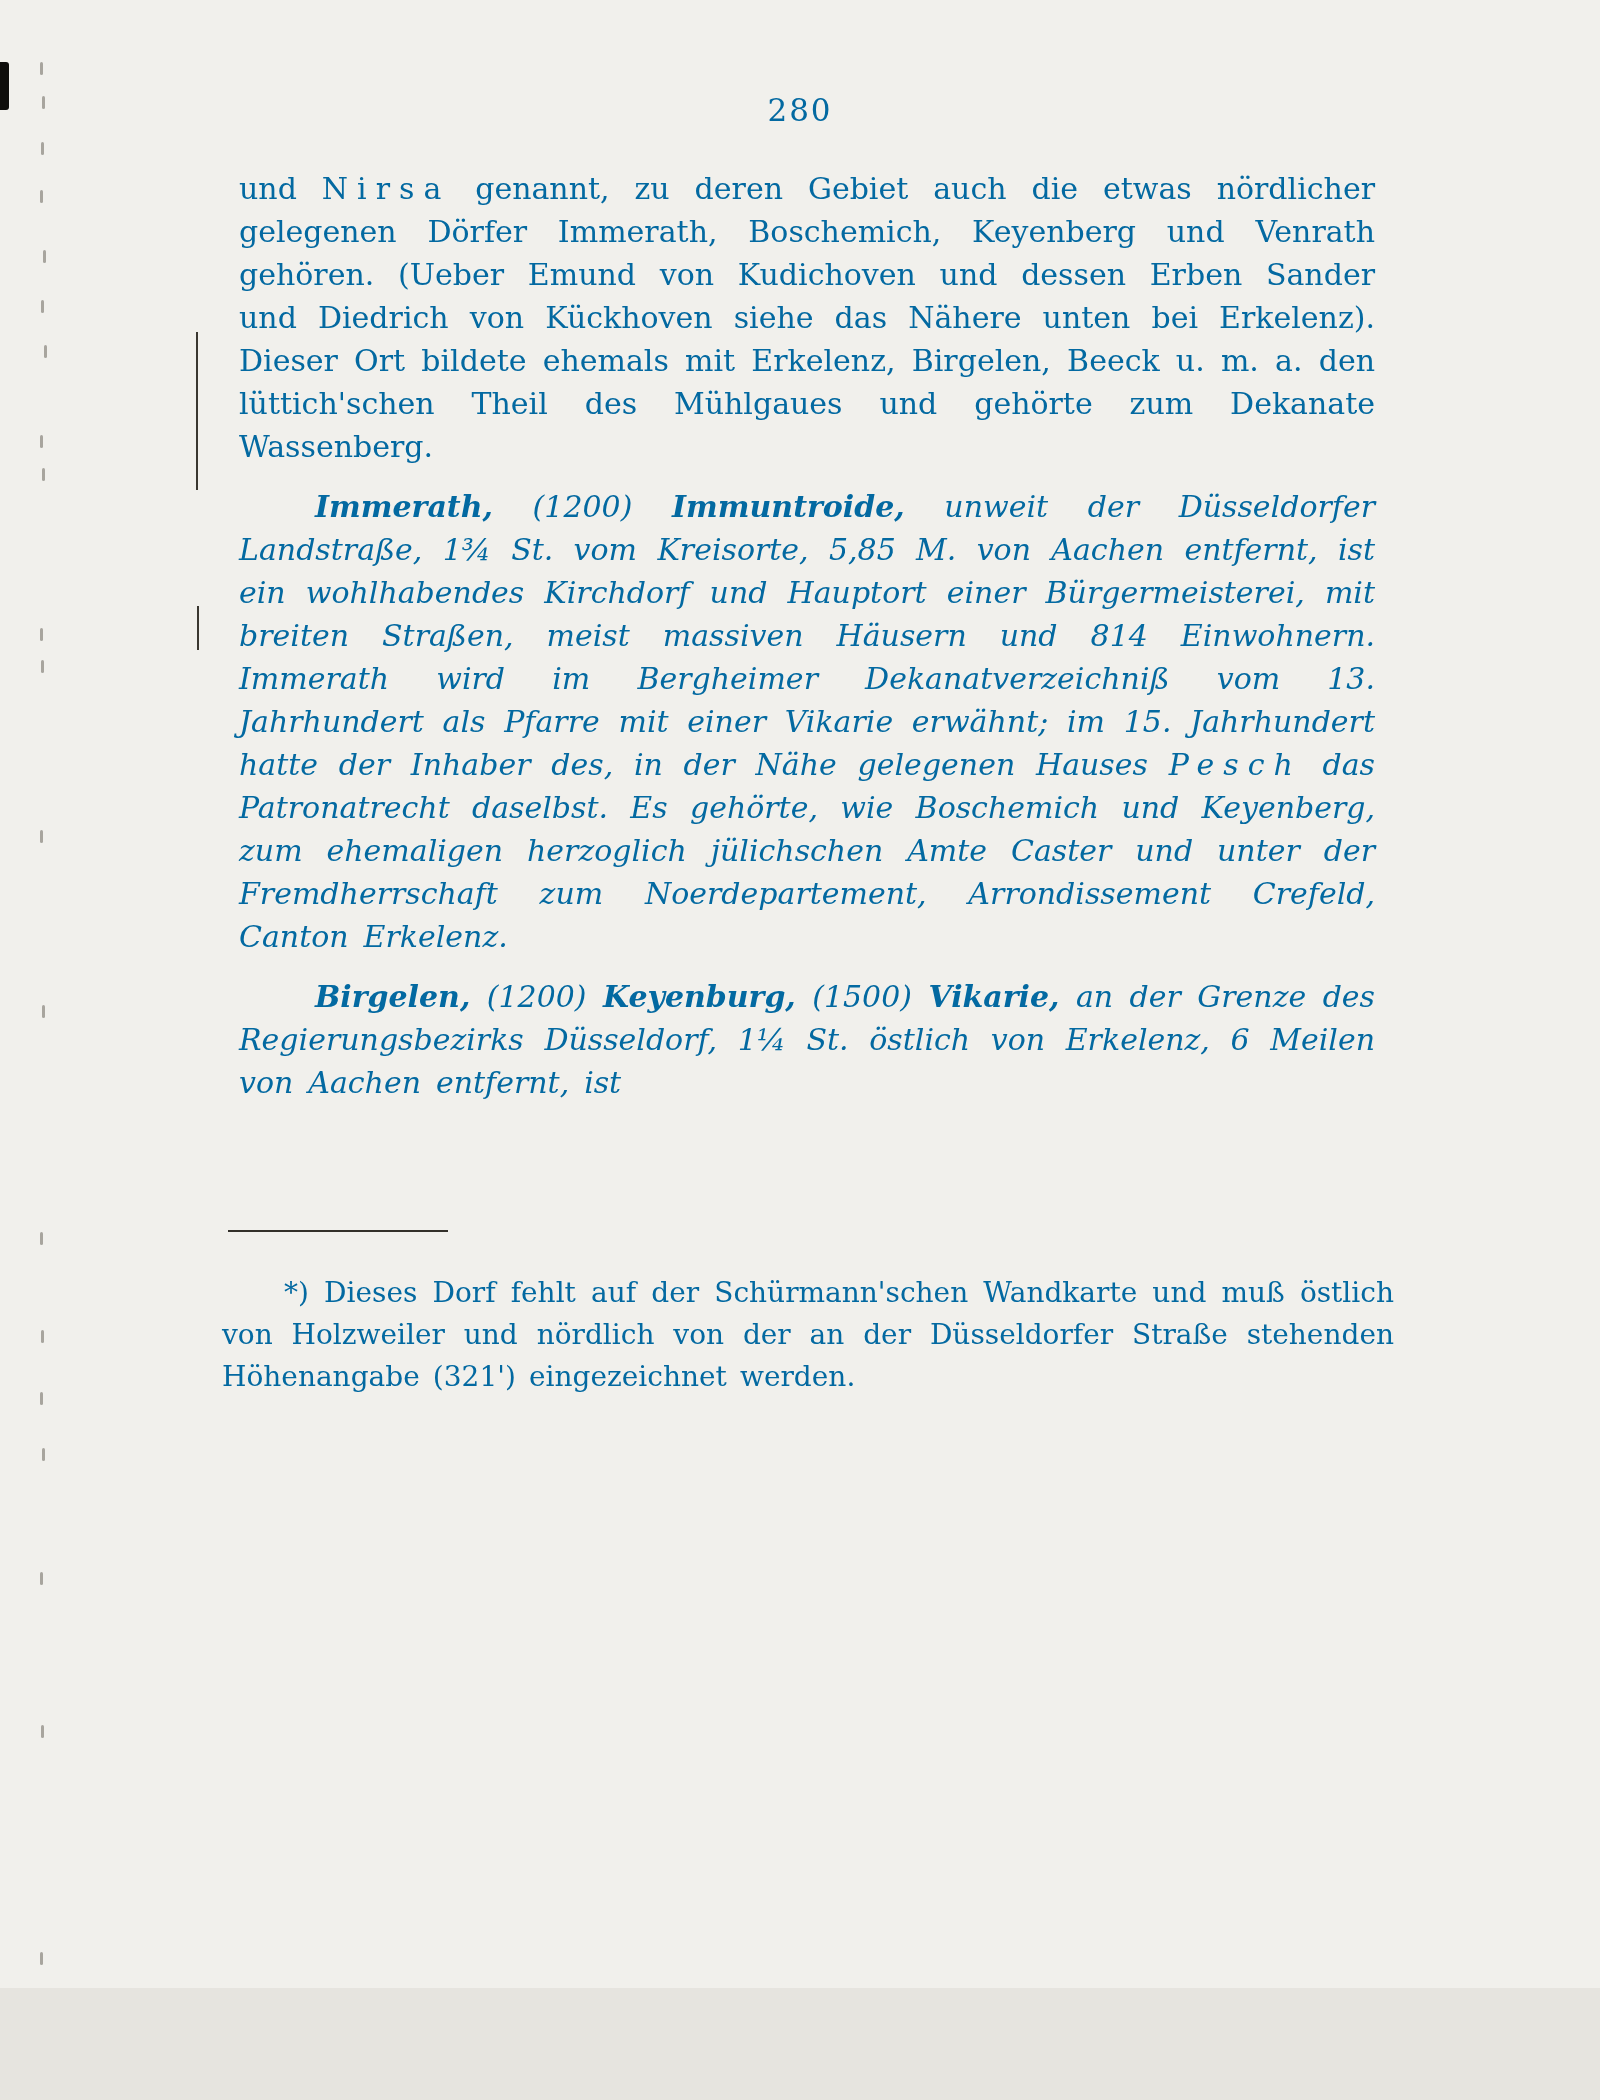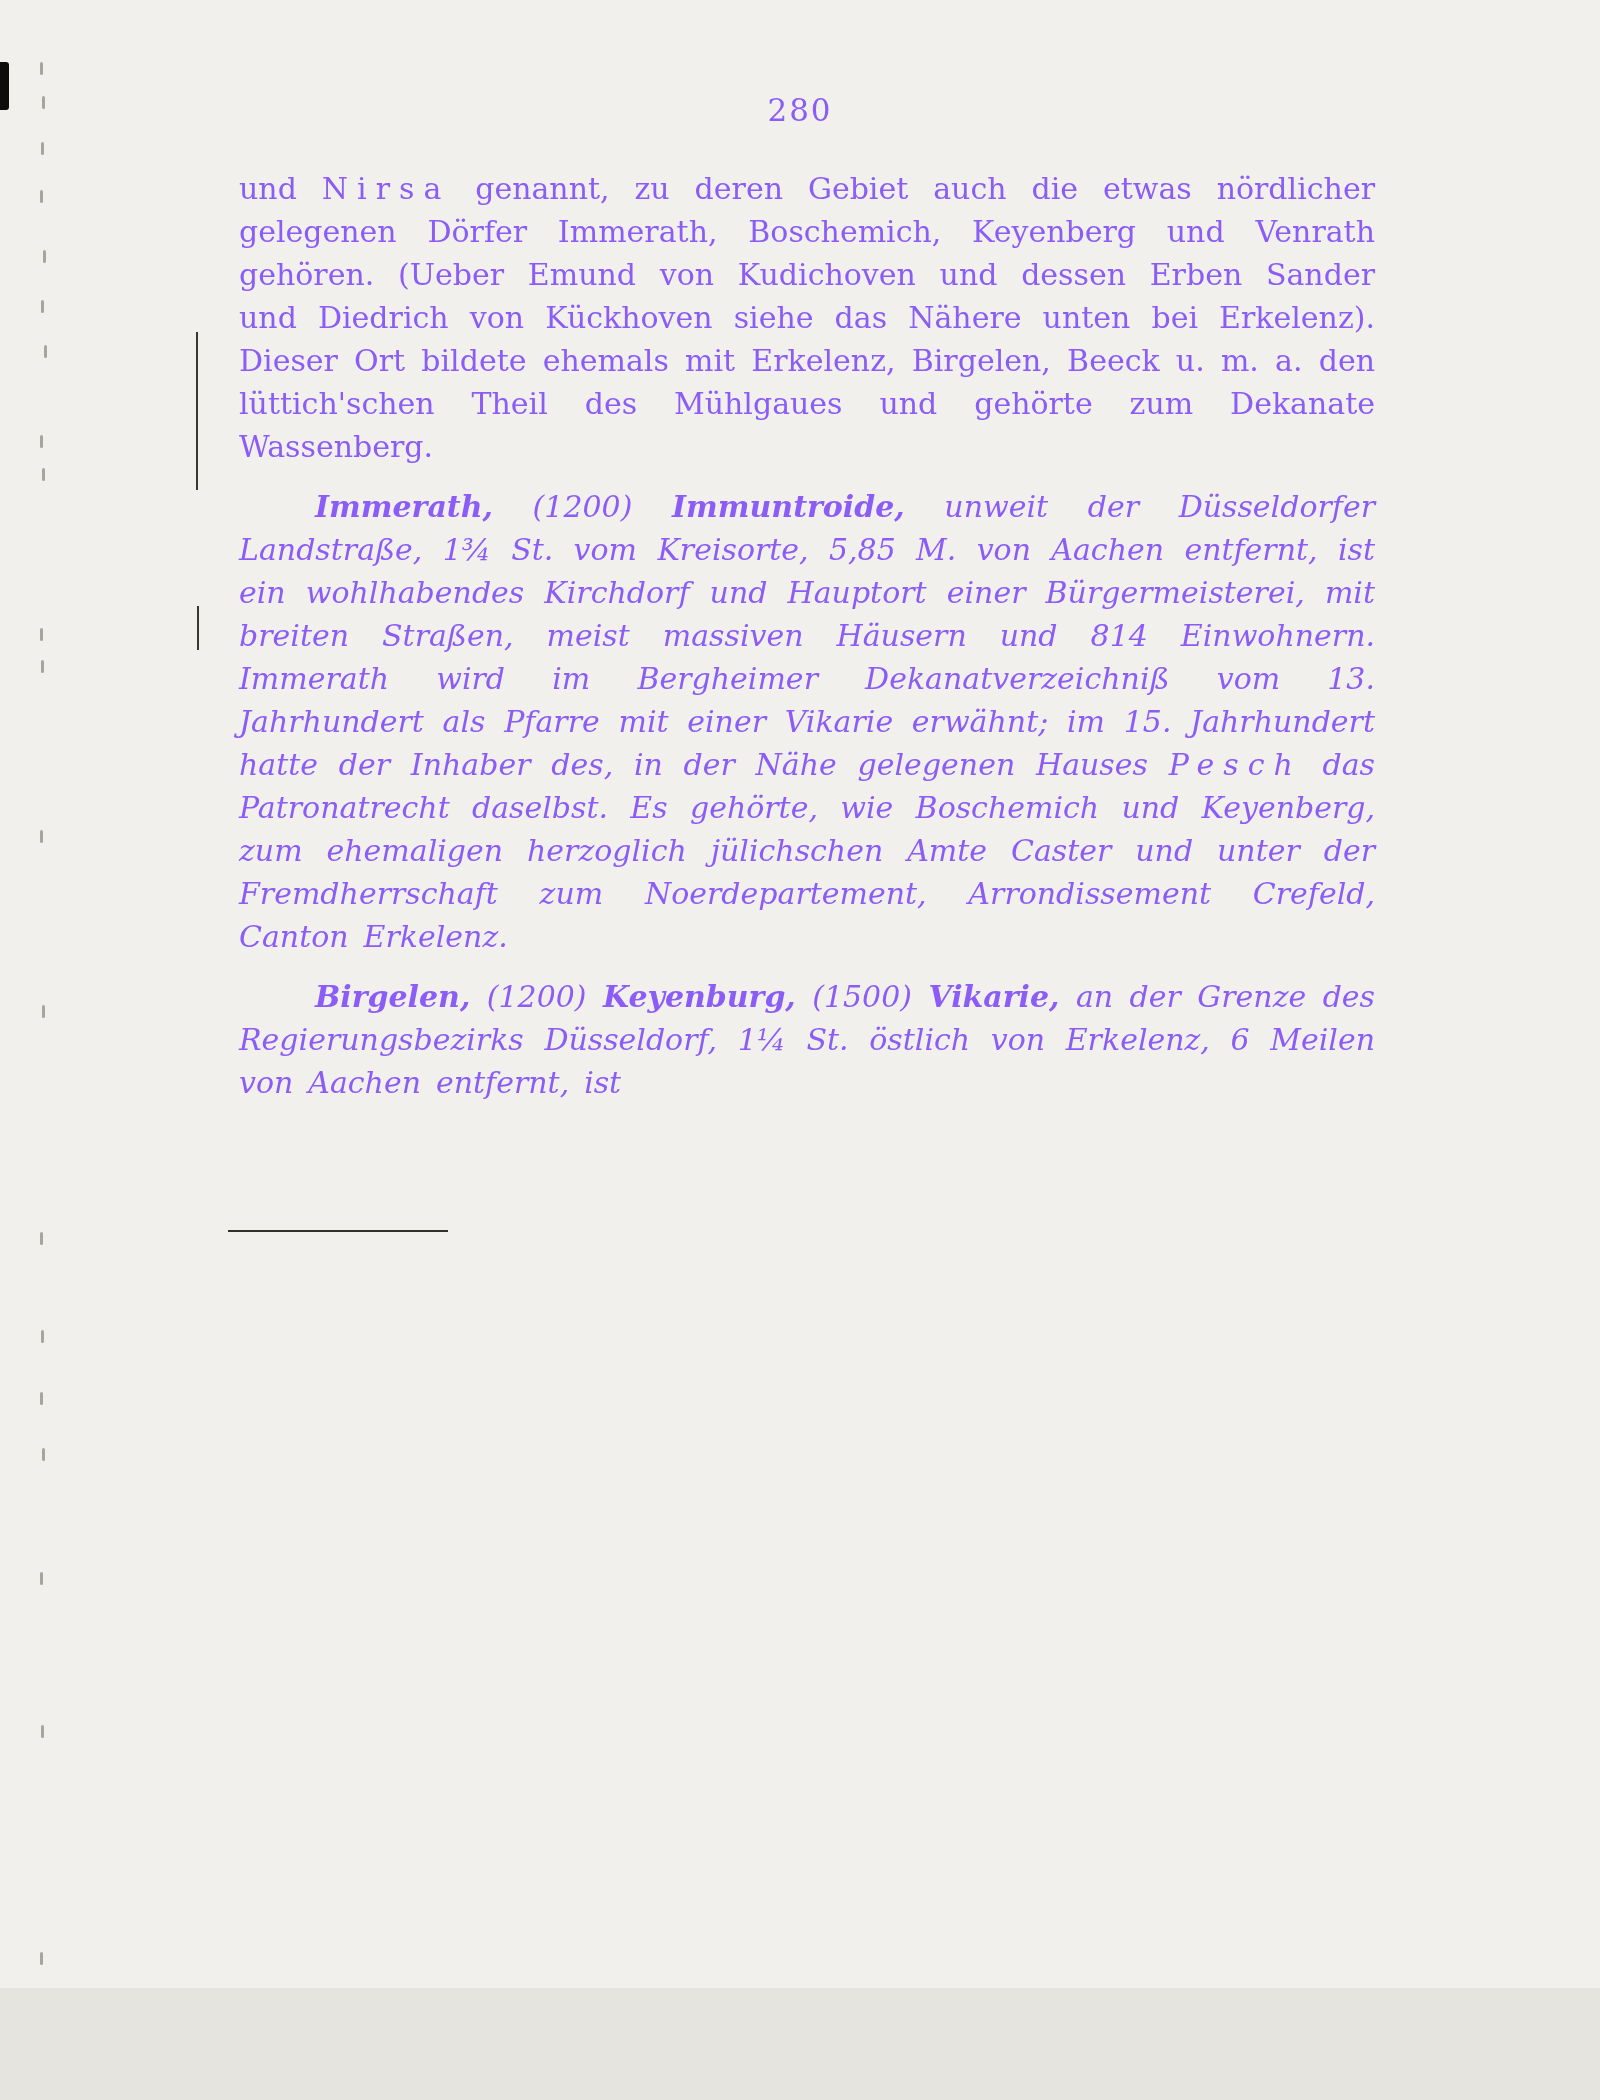--- a/index.html
+++ b/index.html
@@ -6,21 +6,21 @@
   body {
     width: 1600px; height: 2100px;
     background: #e6e4df;
     font-family: "DejaVu Serif", serif;
   }
   .page {
     position: relative;
     width: 1600px; height: 1988px;
     background: #f1f0ec;
     overflow: hidden;
-    color: #8b5cf6;
+    color: #0369a1;
   }
   .pagenum {
     position: absolute;
     top: 92px; left: 0; right: 0;
     text-align: center;
     font-size: 31px;
     letter-spacing: 2px;
   }
   .textblock {
     position: absolute;
@@ -76,20 +76,21 @@
     <p><span>und </span><span class="spaced">Nirsa</span><span> genannt, zu deren Gebiet auch die etwas nördlicher gelegenen Dörfer Immerath, Boschemich, Keyenberg und Venrath gehören. (Ueber Emund von Kudichoven und dessen Erben Sander und Diedrich von Kückhoven siehe das Nähere unten bei Erkelenz).  Dieser Ort bildete ehemals mit Erkelenz, Birgelen, Beeck u. m. a. den lüttich'schen Theil des Mühlgaues und gehörte zum Dekanate Wassenberg.</span></p>
 
     <p class="ind"><span class="bold">Immerath,</span><span> (1200) </span><span class="bold">Immuntroide,</span><span> unweit der Düsseldorfer Landstraße, 1¾ St. vom Kreisorte, 5,85 M. von Aachen entfernt, ist ein wohlhabendes Kirchdorf und Hauptort einer Bürgermeisterei, mit breiten Straßen, meist massiven Häusern und 814 Einwohnern.  Immerath wird im Bergheimer Dekanatverzeichniß vom 13. Jahrhundert als Pfarre mit einer Vikarie erwähnt; im 15. Jahrhundert hatte der Inhaber des, in der Nähe gelegenen Hauses </span><span class="spaced">Pesch</span><span> das Patronatrecht daselbst.  Es gehörte, wie Boschemich und Keyenberg, zum ehemaligen herzoglich jülichschen Amte Caster und unter der Fremdherrschaft zum Noerdepartement, Arrondissement Crefeld, Canton Erkelenz.</span></p>
 
     <p class="ind"><span class="bold">Birgelen,</span><span> (1200) </span><span class="bold">Keyenburg,</span><span> (1500) </span><span class="bold">Vikarie,</span><span> an der Grenze des Regierungsbezirks Düsseldorf, 1¼ St. östlich von Erkelenz, 6 Meilen von Aachen entfernt, ist</span></p>
 
   </div>
 
   <div class="footnote-rule"></div>
 
+  <p class="footnote"><span>*)</span> <span>Dieses Dorf fehlt auf der Schürmann'schen Wandkarte und muß östlich von Holzweiler und nördlich von der an der Düsseldorfer Straße stehenden Höhenangabe (321') eingezeichnet werden.</span></p>
 
   <div class="artifact blob-top-left"></div>
   <div class="artifact blob-bot-left-a"></div>
   <div class="artifact blob-bot-left-b"></div>
   <div class="artifact bottom-smudge"></div>
   <div class="artifact bottom-dash"></div>
   <div class="artifact bottom-comma"></div>
   <div class="margin-line-1 artifact"></div>
   <div class="margin-line-2 artifact"></div>
 

